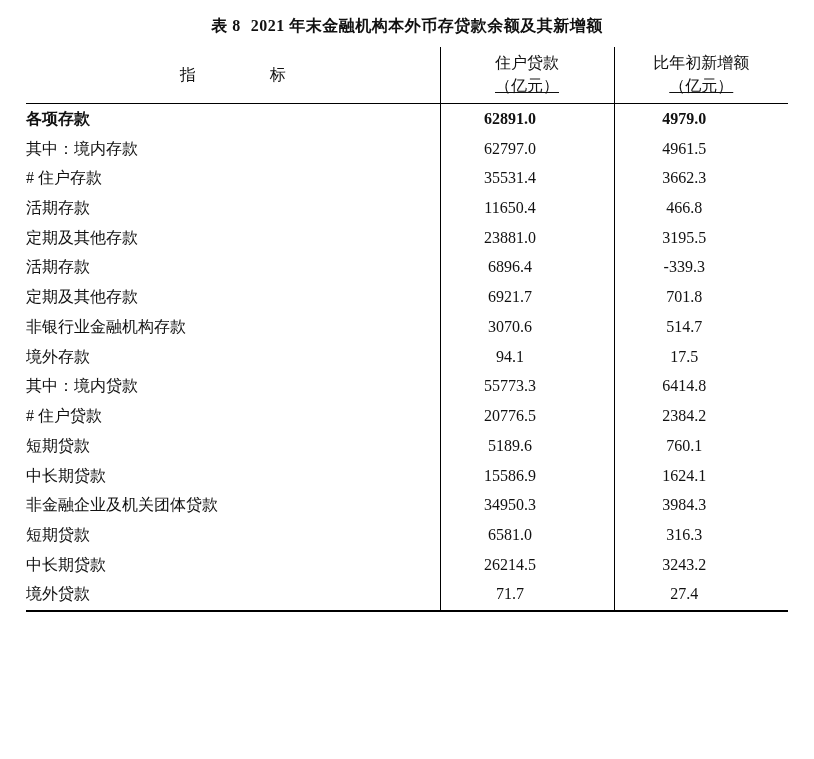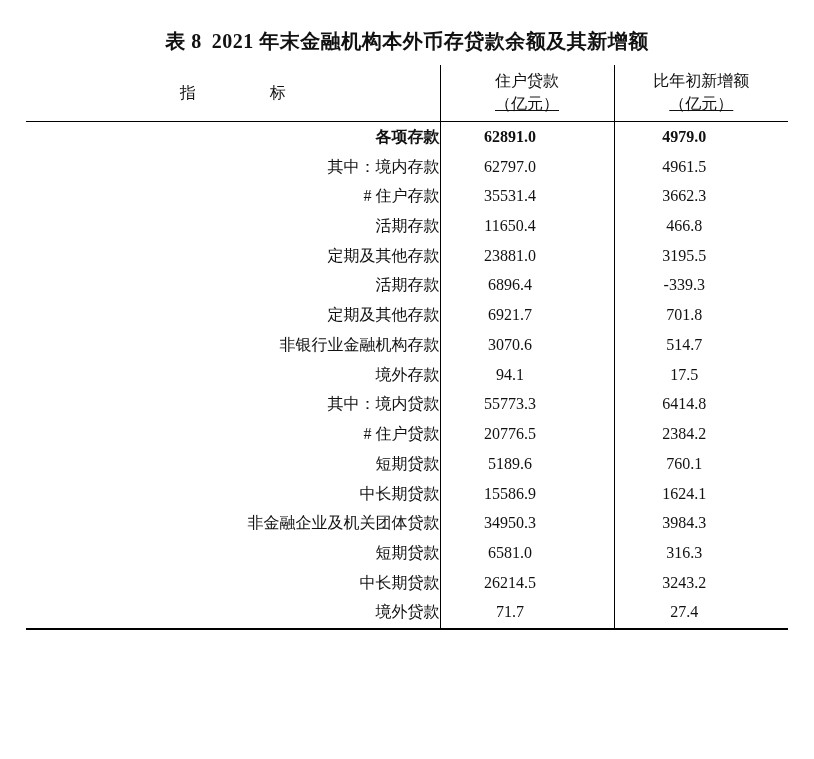--- a/index.html
+++ b/index.html
@@ -16,24 +16,24 @@
   }
   .page {
     position: relative;
     width: 814px;
     height: 759px;
     box-sizing: border-box;
     padding: 0 26px;
   }
   .title {
     text-align: center;
-    font-size: 20px;
+    font-size: 16px;
     font-weight: bold;
     letter-spacing: 0.5px;
-    padding-top: 28px;
+    padding-top: 16px;
     padding-bottom: 10px;
     white-space: nowrap;
   }
   .title .tnum {
     margin-right: 10px;
   }
   table.fin {
     width: 762px;
     border-collapse: collapse;
     table-layout: fixed;
@@ -60,21 +60,21 @@
     border-left: none;
   }
   th.head .l1 { display: block; line-height: 1.45; }
   th.head .l2 { display: block; line-height: 1.45; text-decoration: underline; }
   .spread {
     letter-spacing: 14px;
     padding-left: 14px;
   }
 
   td.label {
-    text-align: right;
+    text-align: left;
     padding: 3.5px 0 3.5px 0;
     line-height: 1.42;
     white-space: nowrap;
   }
   td.num {
     text-align: center;
     padding: 3.5px 34px 3.5px 0;
     line-height: 1.42;
     border-left: 1.2px solid #000;
     white-space: nowrap;

